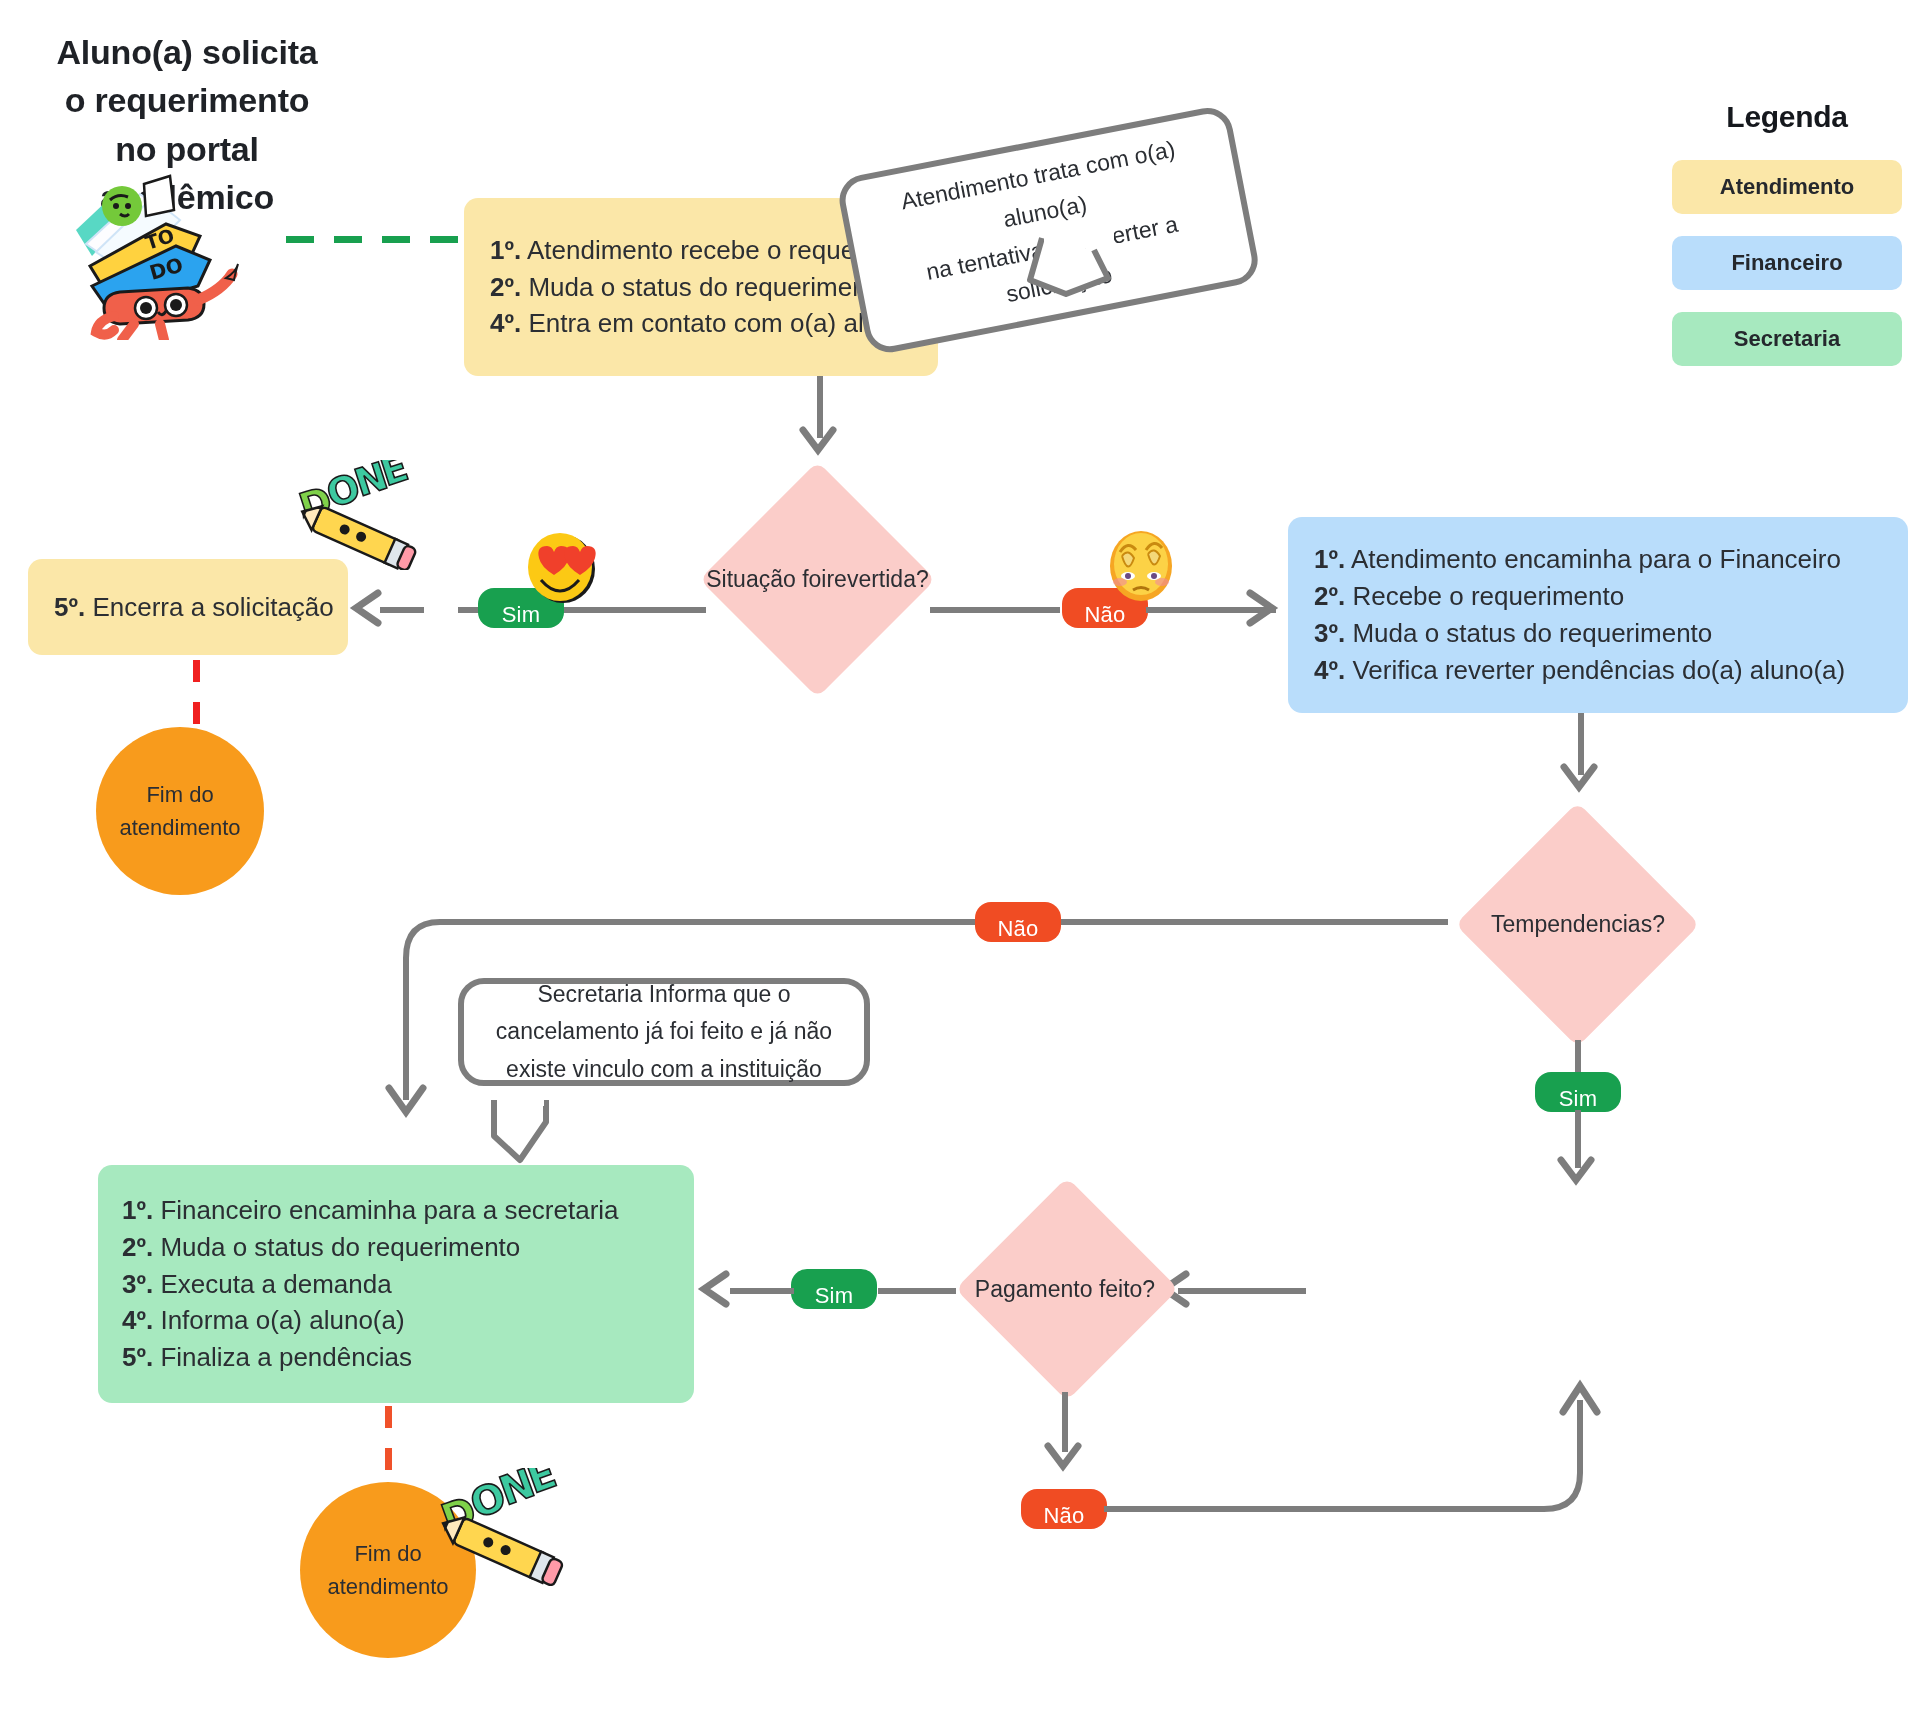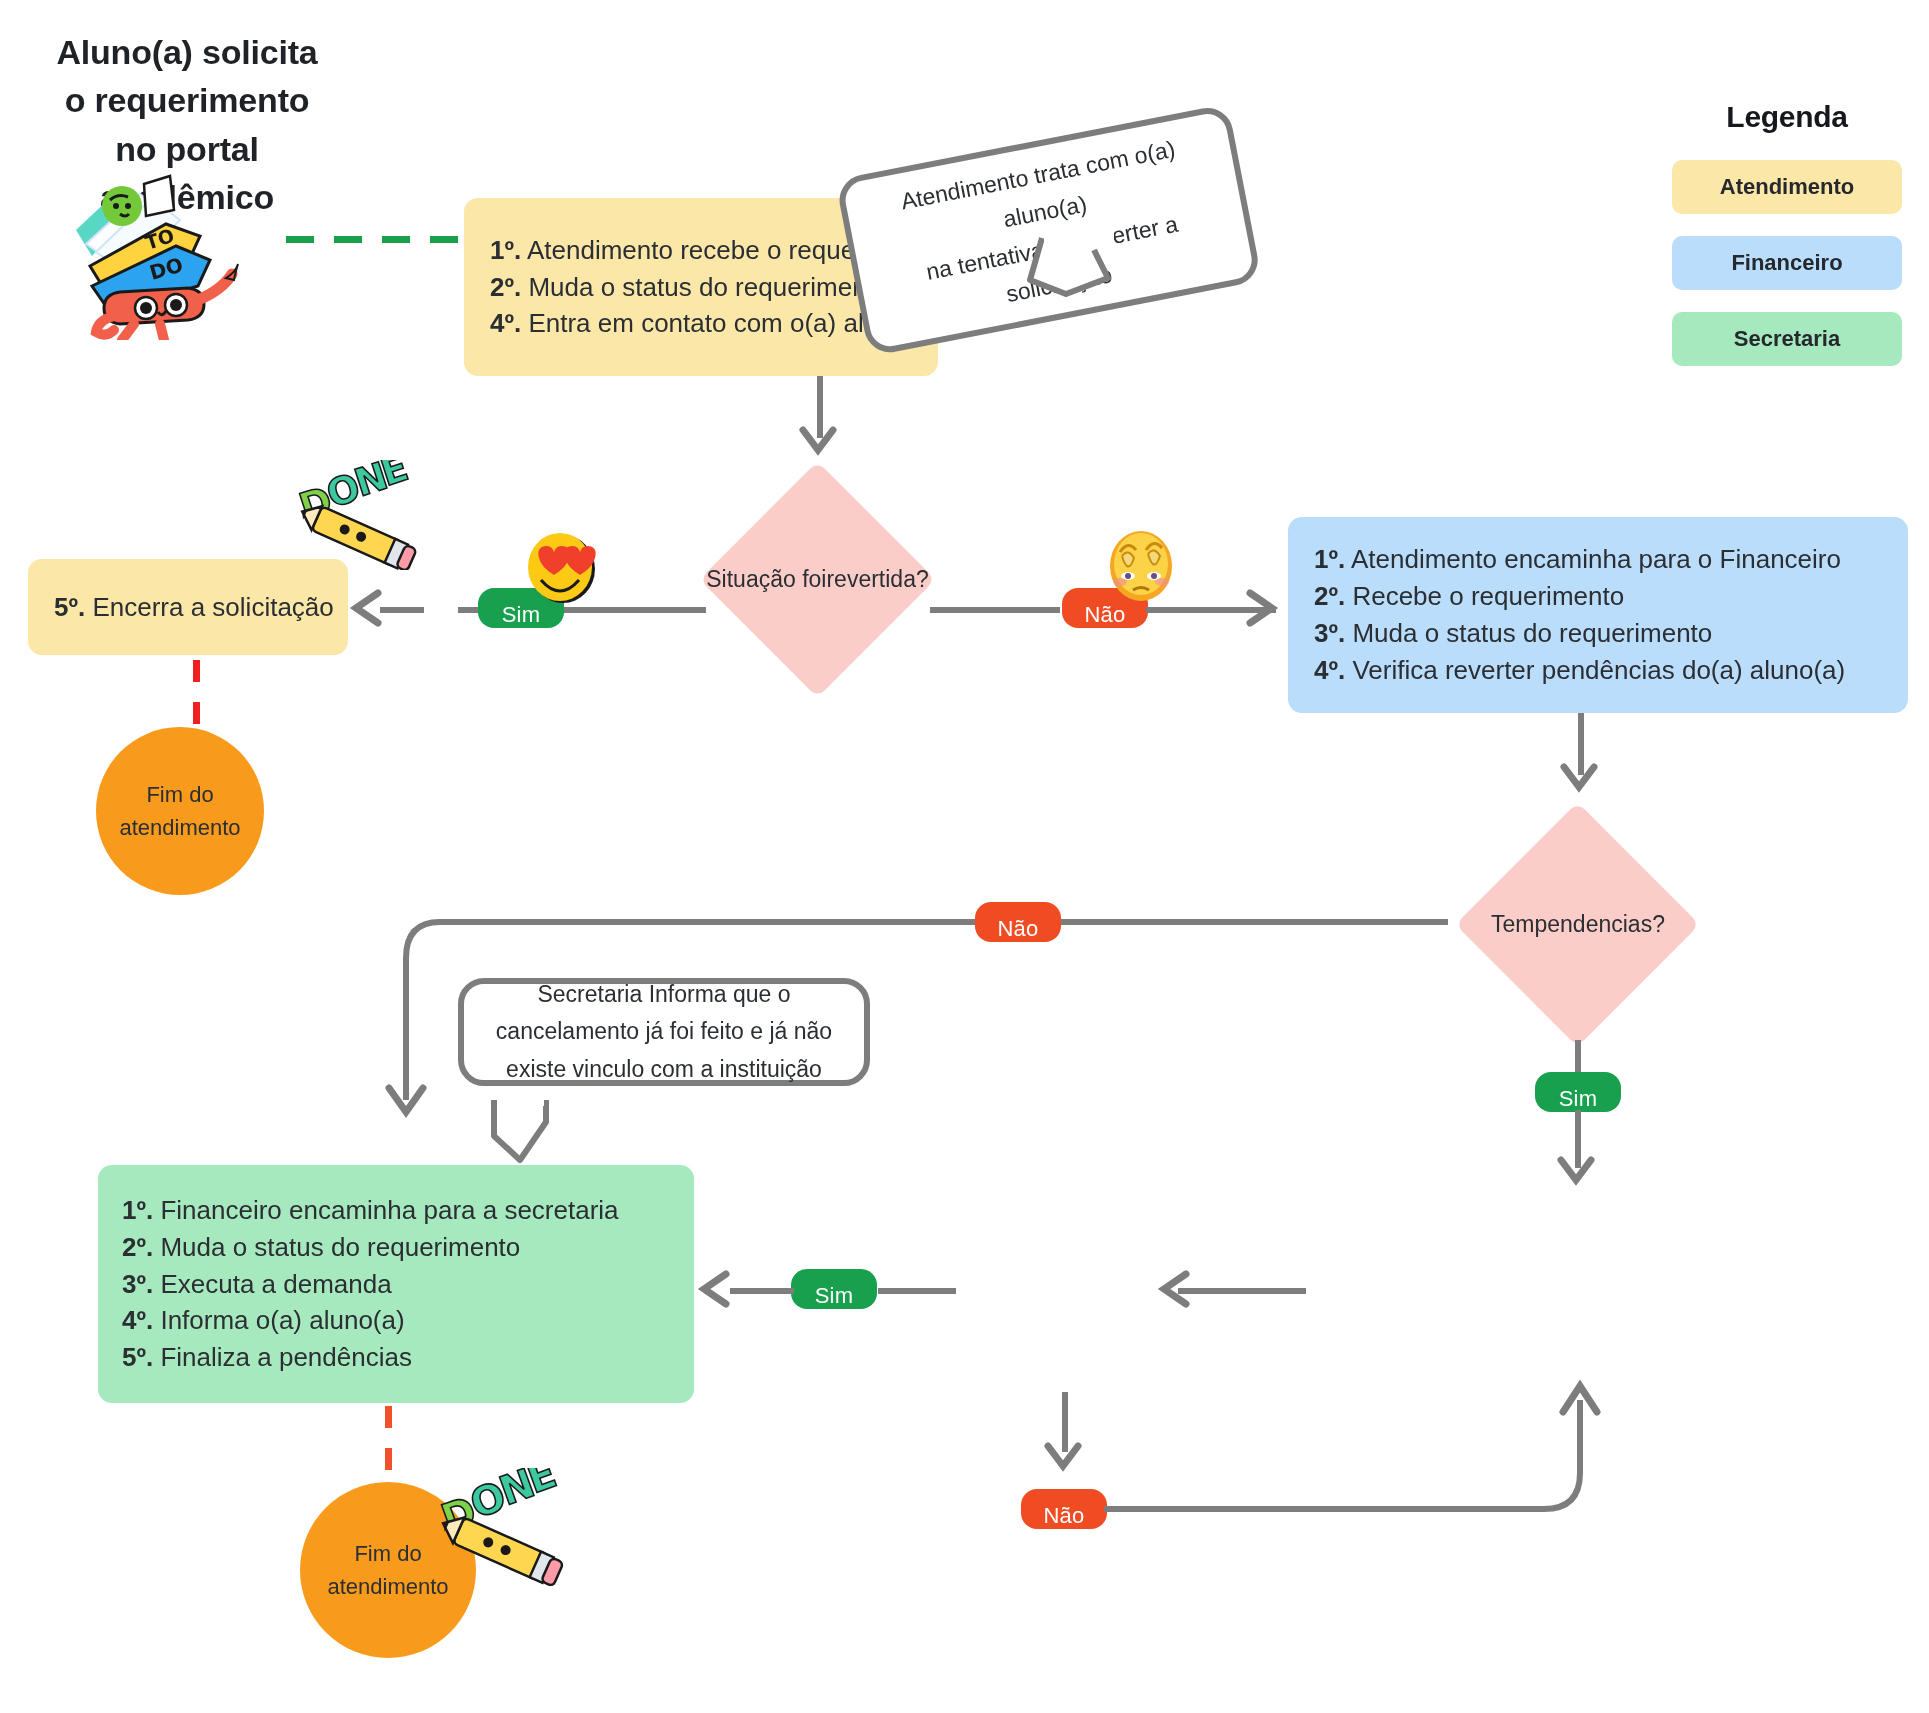--- a/index.html
+++ b/index.html
@@ -368,20 +368,27 @@
       </g>
     </svg>
   </div>
 
 
   <div class="abs ln-h" style="left:1178px; top:1288px; width:128px;"></div>
   <svg class="ov" style="left:1156px; top:1272px;" width="34" height="34">
     <path d="M30 2 L8 17 L30 32" fill="none" stroke="#7d7d7d" stroke-width="7" stroke-linecap="round"></path>
   </svg>
 
+  <div class="abs" style="left:950px; top:1180px; width:230px; height:220px;">
+    <div class="diamond" style="position:absolute; left:38px; top:30px; width:158px; height:158px;"></div>
+    <div class="diamond-label">
+      <span>Pagame</span>
+      <span>nto feito?</span>
+    </div>
+  </div>
 
   <div class="abs ln-h" style="left:878px; top:1288px; width:78px;"></div>
   <div class="abs pill sim" style="left:791px; top:1269px; width:86px; height:40px;">
     <span>Sim</span>
   </div>
   <div class="abs ln-h" style="left:730px; top:1288px; width:64px;"></div>
   <svg class="ov" style="left:696px; top:1272px;" width="34" height="34">
     <path d="M30 2 L8 17 L30 32" fill="none" stroke="#7d7d7d" stroke-width="7" stroke-linecap="round"></path>
   </svg>
 

